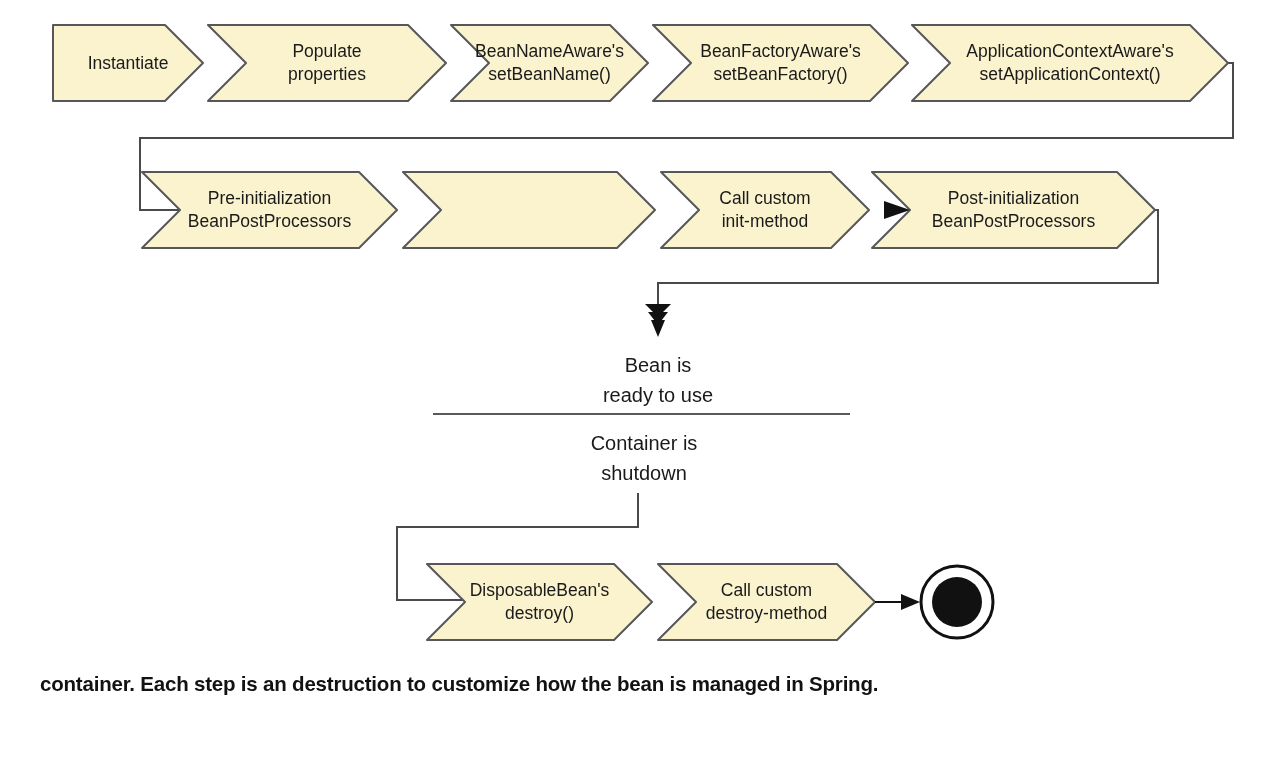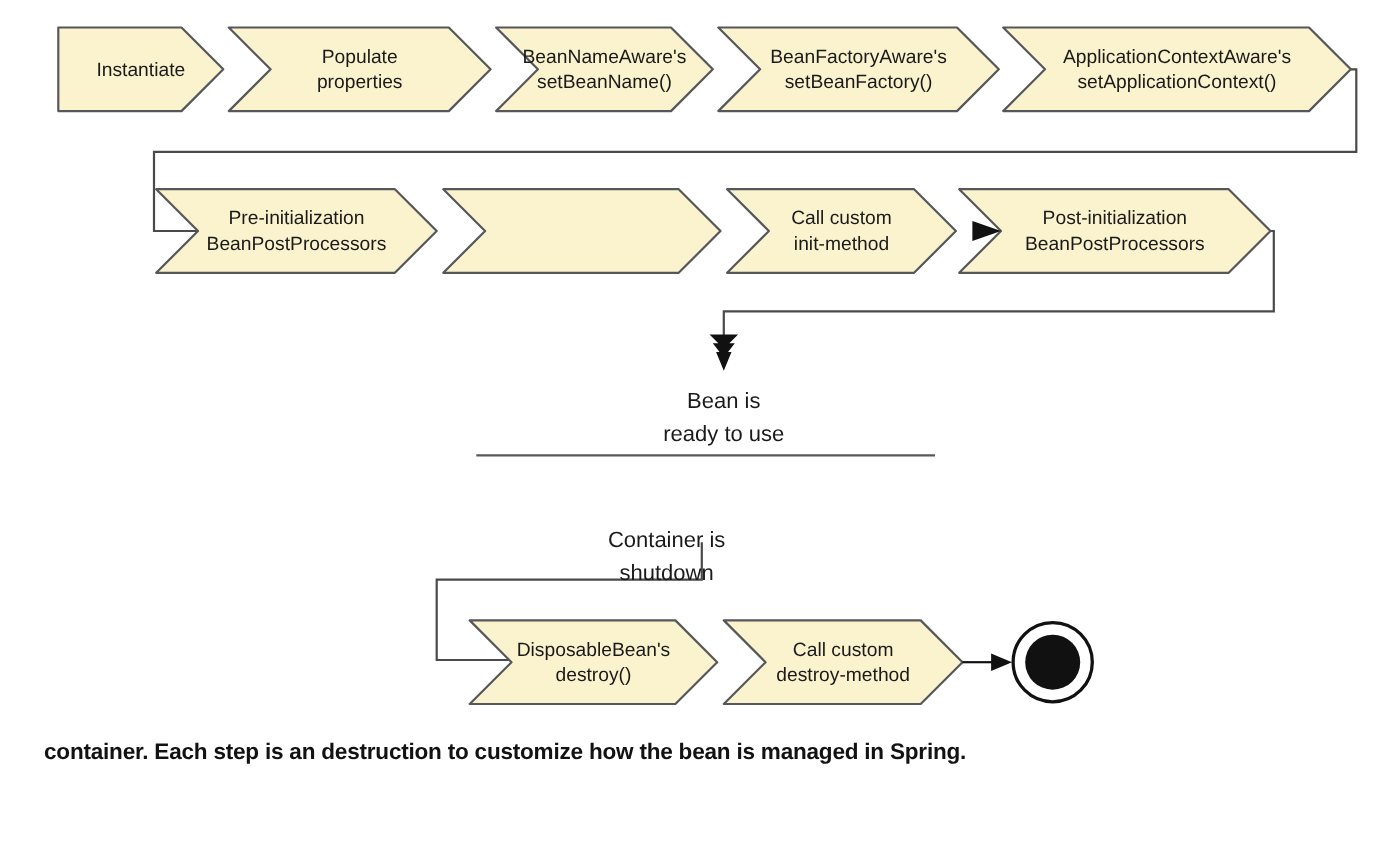--- a/index.html
+++ b/index.html
@@ -104,21 +104,21 @@
 
   <div class="step-label" style="left:142px; top:172px; width:255px; height:76px;">Pre-initialization
 BeanPostProcessors</div>
   <div class="step-label" style="left:661px; top:172px; width:208px; height:76px;">Call custom
 init-method</div>
   <div class="step-label" style="left:872px; top:172px; width:283px; height:76px;">Post-initialization
 BeanPostProcessors</div>
 
   <div class="free-label" style="left:558px; top:348px; width:200px; height:64px;">Bean is
 ready to use</div>
-  <div class="free-label" style="left:506px; top:426px; width:200px; height:64px;margin-top:48px;">Container is
+  <div class="free-label" style="left:544px; top:426px; width:200px; height:64px;">Container is
 shutdown</div>
 
   <div class="step-label" style="left:427px; top:564px; width:225px; height:76px;">DisposableBean's
 destroy()</div>
   <div class="step-label" style="left:658px; top:564px; width:217px; height:76px;">Call custom
 destroy-method</div>
 
   <div class="caption">
     <div>
       <span>container. Each step is an destruction to customize how the bean is managed in Spring.</span>

